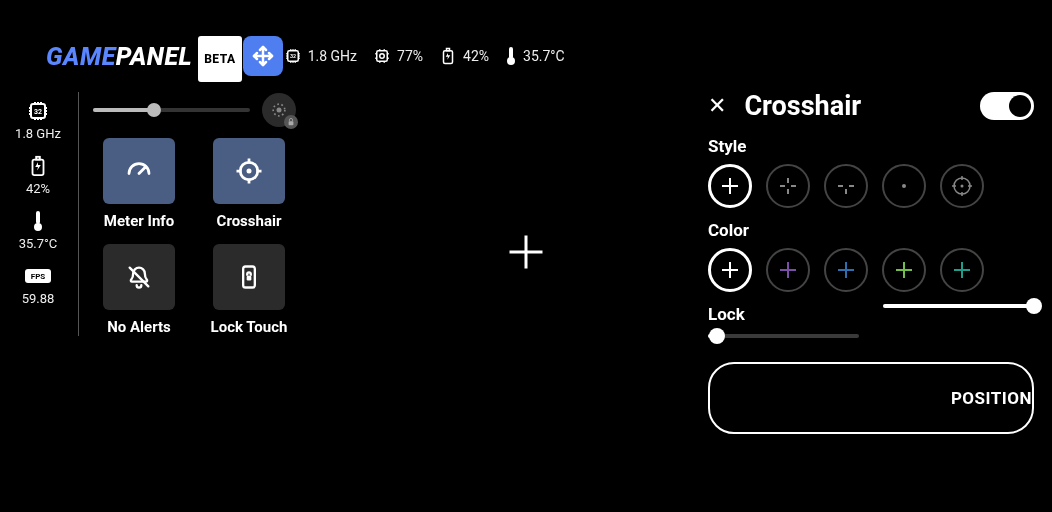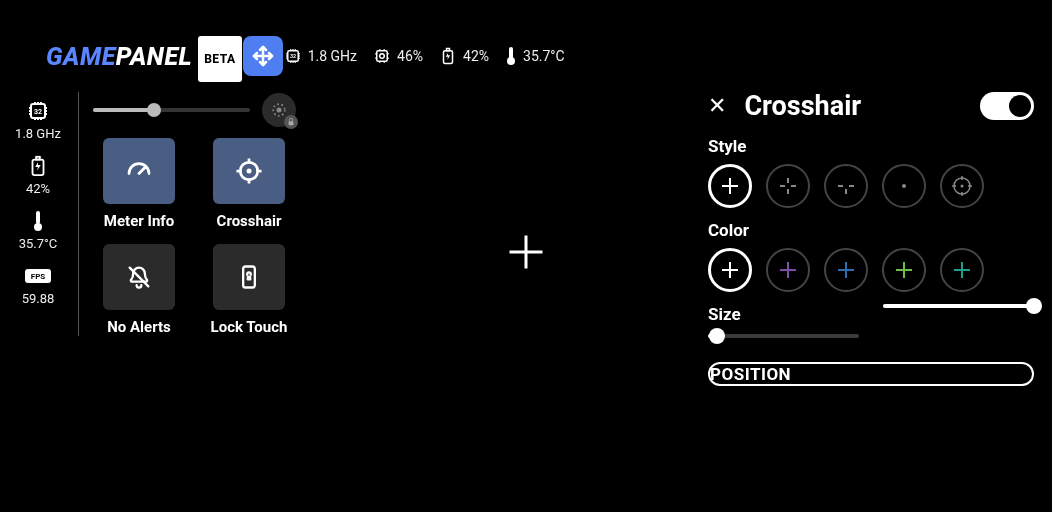--- a/index.html
+++ b/index.html
@@ -205,22 +205,22 @@
   .slider .fill { position:absolute; left:0;top:0;bottom:0; background:#fff; border-radius:2px;}
   .slider .knob {
     position:absolute; top:-6px; width:16px;height:16px;border-radius:50%;background:#fff;
     transform: translateX(-50%);
   }
   .btn-row { display:flex; gap: 20px; margin-top: 24px; }
   .pill-btn {
     flex:1;
     border:2px solid #fff;
     border-radius: 26px;
-    text-align:left;
-    padding: 0 0;
+    text-align:right;
+    padding: 24px 0;
     font-size: 17px;
     font-weight:700;
     letter-spacing:0.5px;
   }
 </style>
 </head>
 <body>
 
 <div class="topbar">
   <div class="logo">
@@ -242,21 +242,21 @@
           <text x="12" y="15" font-size="7" text-anchor="middle" fill="#fff" font-weight="bold">32</text>
         </svg>
       <span>1.8 GHz</span>
     </div>
     <div class="stat">
       <svg width="18" height="18" viewBox="0 0 24 24" fill="none" stroke="#fff" stroke-width="2">
           <rect x="5" y="5" width="14" height="14" rx="2"></rect>
           <circle cx="12" cy="12" r="3"></circle>
           <path d="M3 9h2M3 15h2M19 9h2M19 15h2M9 3v2M15 3v2M9 19v2M15 19v2"></path>
         </svg>
-      <span>46%</span>
+      <span>77%</span>
     </div>
     <div class="stat">
       <svg width="18" height="18" viewBox="0 0 24 24" fill="none" stroke="#fff" stroke-width="2">
           <rect x="6" y="5" width="12" height="17" rx="2"></rect>
           <rect x="10" y="2" width="4" height="3"></rect>
           <path d="M12 8l-3 5h3l-1 4 4-6h-3z" fill="#fff" stroke="none"></path>
         </svg>
       <span>42%</span>
     </div>
     <div class="stat">
@@ -445,21 +445,21 @@
     </div>
     <div class="circ">
       <svg width="24" height="24" stroke="#1e9e8a" stroke-width="2">
           <path d="M12 4 V20 M4 12 H20"></path>
         </svg>
     </div>
   </div>
 
   <div class="sliders-row">
     <div class="slider-col">
-      <div class="lab">Size</div>
+      <div class="lab">Lock</div>
       <div class="slider">
         <div class="fill" style="width:6%"></div>
         <div class="knob" style="left:6%"></div>
       </div>
     </div>
     <div class="slider-col">
       <div class="slider">
         <div class="fill" style="width:100%"></div>
         <div class="knob" style="left:100%"></div>
       </div>

